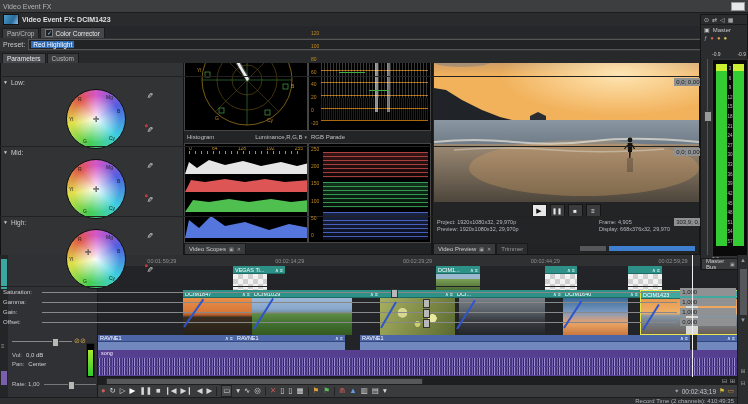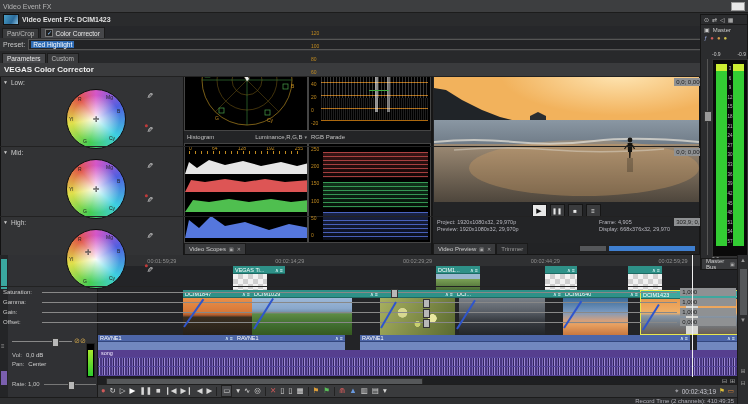--- a/index.html
+++ b/index.html
@@ -700,25 +700,20 @@
       <span class="pico">✕</span>
     </div>
     <div id="fx-paramtabs">
       <div class="fxtab active">
           <span>Parameters</span>
         </div>
       <div class="fxtab">
           <span>Custom</span>
         </div>
     </div>
-    <div id="fx-plugintitle">
-      <span class="pt">VEGAS Color Corrector</span>
-      <span class="ab">About</span>
-      <span class="hq">?</span>
-    </div>
 
     <div class="fx-sec" style="top:76px;">
       <div class="sec-row">
         <span class="tri">▼</span>
         <span class="lbl">Low:</span>
         <span class="valbox">0,0; 0,000</span>
         <span class="reset">↺</span>
       </div>
       <div class="wheel">
         <span class="mark" style="left:11px;top:6px;">R</span>

